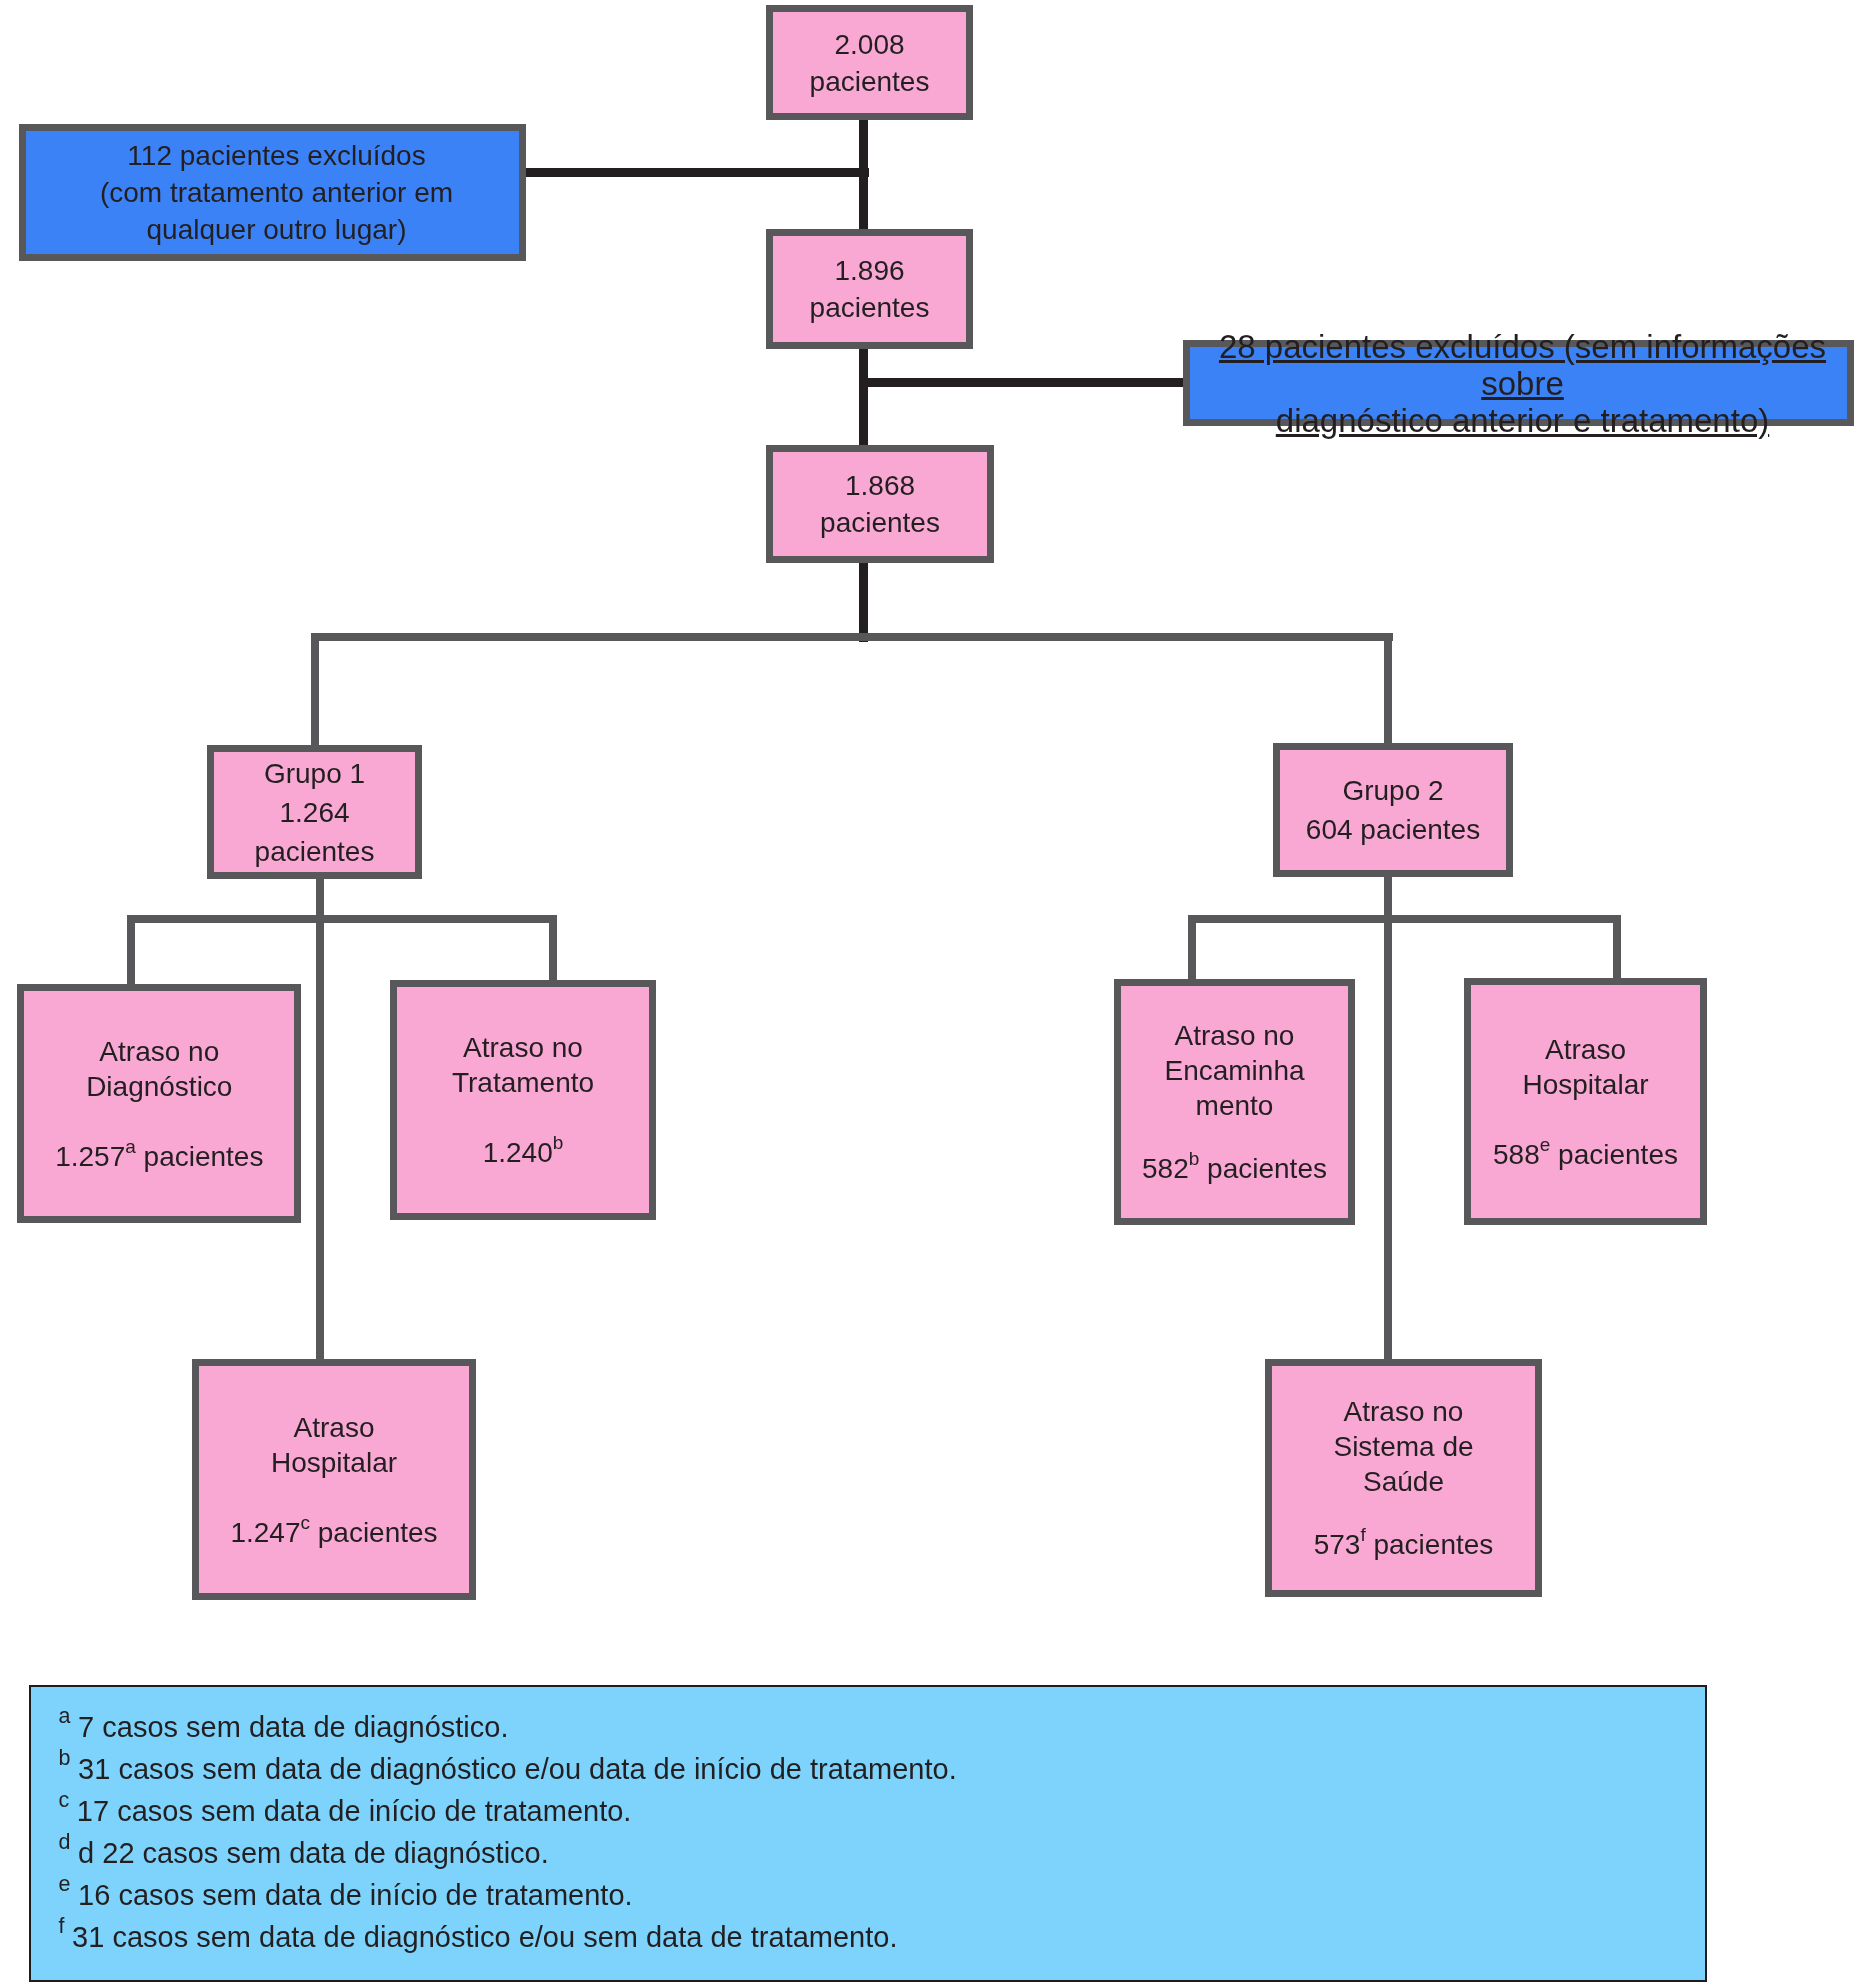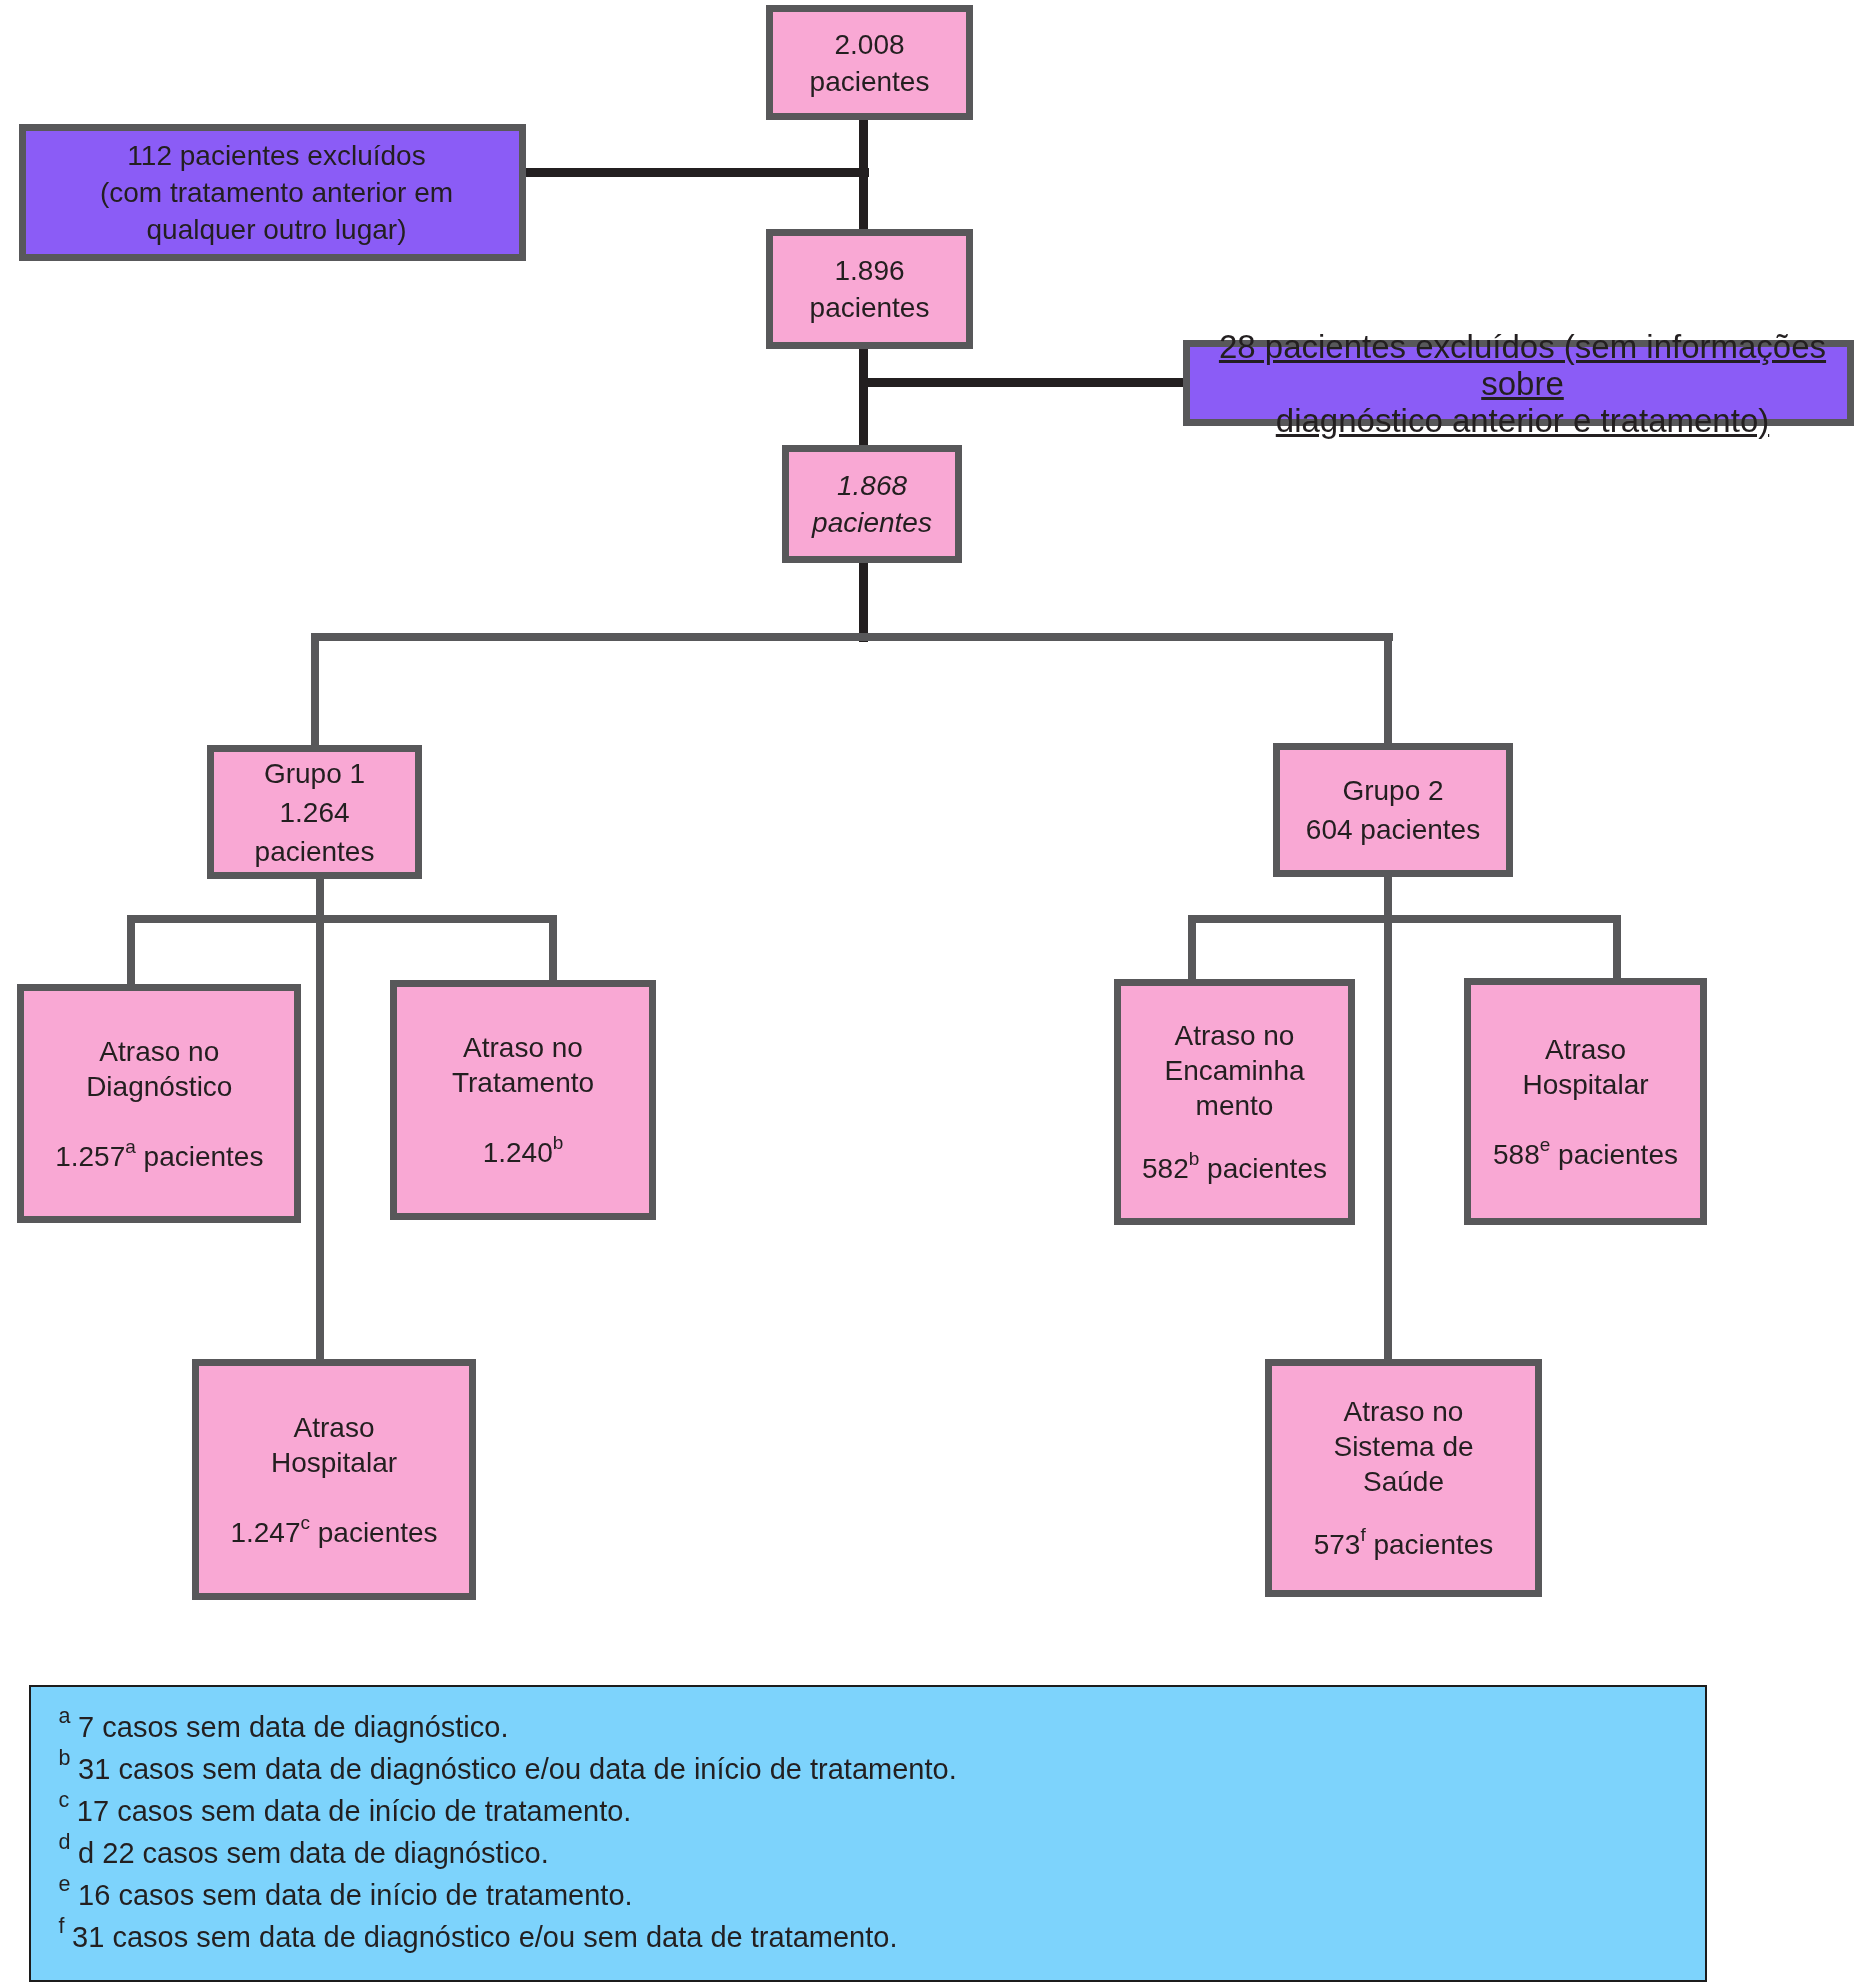--- a/index.html
+++ b/index.html
@@ -11,21 +11,21 @@
 
   .conn { position:absolute; background:#58585a; }
   .conn.black { background:#231f20; }
 
   .node {
     position:absolute; box-sizing:border-box; background:#f9a8d4;
     border:7.6px solid #58585a;
     display:flex; flex-direction:column; align-items:center; justify-content:center;
     text-align:center; font-size:28px; line-height:37px; color:#231f20;
   }
-  .node.gray { background:#8b5cf6;padding-left:8px; }
+  .node.gray { background:#3b82f6;padding-left:8px; }
   .node.grupo { line-height:39px; }
   .node.child { font-size:28px; line-height:35px;margin-left:16px; }
   .node.wide { font-size:33px; line-height:37px;text-decoration:underline; }
   .gap { height:35px; }
   .gap.sm { height:28px; }
 
   .valrow { white-space:nowrap; }
   .supch { font-size:19px; vertical-align:12.7px; line-height:0; }
 
   .footnotes {
@@ -76,21 +76,21 @@
   <div class="node" style="left:766px; top:229px; width:207px; height:120px;">
     <span>1.896</span>
     <span>pacientes</span>
   </div>
 
   <div class="node gray wide" style="left:1183px; top:340px; width:671px; height:86px;">
     <span>28 pacientes excluídos (sem informações sobre</span>
     <span>diagnóstico anterior e tratamento)</span>
   </div>
 
-  <div class="node" style="left:782px; top:445px; width:180px; height:118px;font-style:italic;">
+  <div class="node" style="left:766px; top:445px; width:228px; height:118px;">
     <span>1.868</span>
     <span>pacientes</span>
   </div>
 
   <div class="node grupo" style="left:207px; top:745px; width:215px; height:134px;">
     <span>Grupo 1</span>
     <span>1.264</span>
     <span>pacientes</span>
   </div>
 

